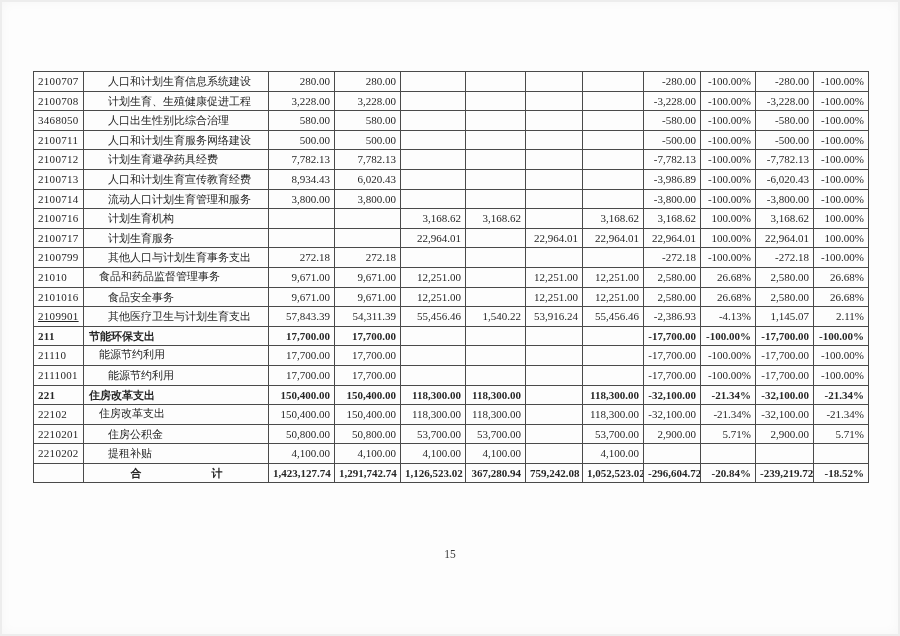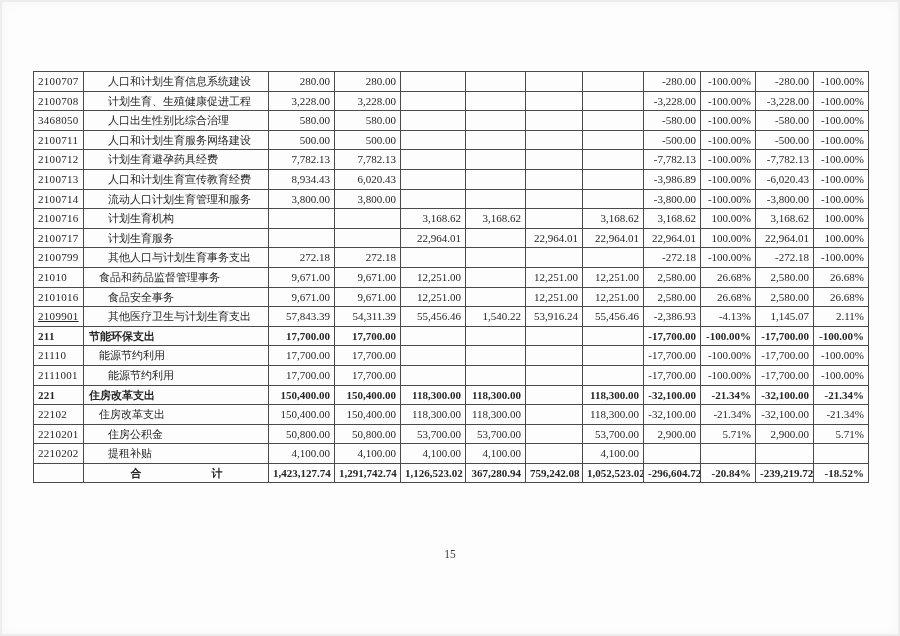--- a/index.html
+++ b/index.html
@@ -28,21 +28,21 @@
     height:18.6px;
     line-height:18.6px;
     padding:0 4px;
     font-size:11px;
     white-space:nowrap;
     overflow:hidden;
   }
   td.code { text-align:left; letter-spacing:0.3px; }
   td.name { font-size:11.5px; }
   td.name.lvl0 { padding-left:5px; }
-  td.name.lvl1 { padding-left:15px; }
+  td.name.lvl1 { padding-left:15px;font-family:Liberation Mono, monospace; }
   td.name.lvl2 { padding-left:24px; }
   td.num { text-align:right; font-variant-numeric:tabular-nums; }
   tr.bold td { font-weight:bold; }
   .spread { display:flex; justify-content:center; gap:70px; font-weight:bold; }
   .page-number {
     position:absolute;
     left:0; right:0; top:548px;
     text-align:center;
     font-size:11.5px;
     color:#3a3a3a;

